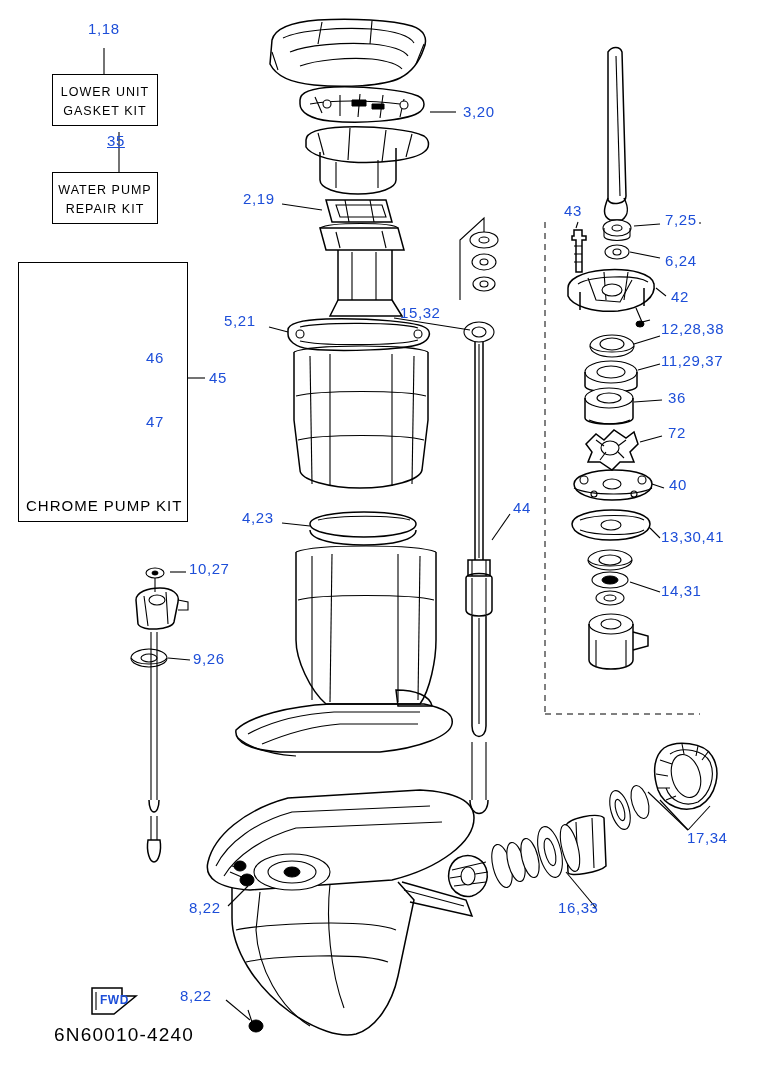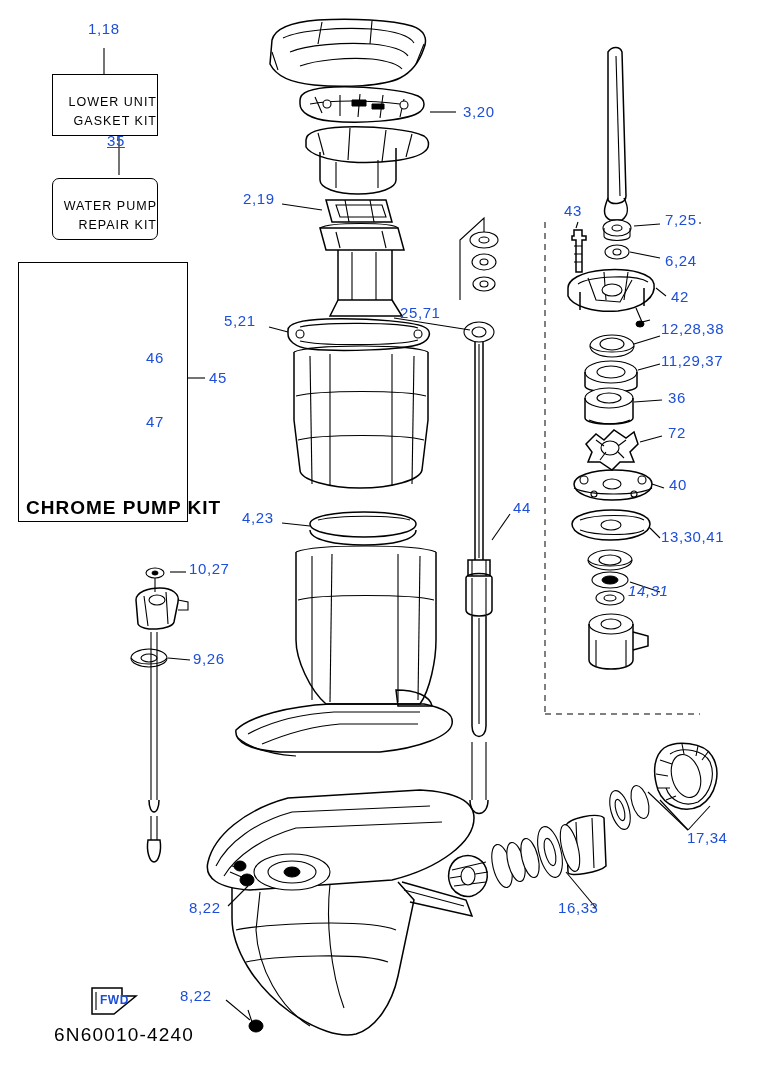--- a/index.html
+++ b/index.html
@@ -22,37 +22,37 @@
     font-family: "Liberation Sans", sans-serif;
     font-size: 15px;
     color: #1d4ed8;
     letter-spacing: 0.6px;
     white-space: nowrap;
   }
   .boxkit {
     position: absolute;
     border: 1.6px solid #000;
     background: #fff;
-    text-align: right;
+    text-align: center;
     font-size: 12.5px;
     letter-spacing: 1px;
     line-height: 19px;
-    padding: 18px 0 4px 0;
+    padding: 8px 0 4px 0;
   }
   .boxkit .l2 { display: block; }
   .chromebox {
     position: absolute;
     border: 1.8px solid #000;
     background: #fff;
   }
   .chrometitle {
     position: absolute;
-    font-size: 19px;
+    font-size: 15px;
     letter-spacing: 1px;
-    font-weight: bold;
+    font-weight: normal;
     text-align: right;
   }
   .partno {
     position: absolute;
     font-size: 19px;
     letter-spacing: 1.2px;
   }
   svg.art {
     position: absolute;
     left: 0; top: 0;
@@ -389,51 +389,51 @@
 
     <path class="ln2" d="M92 988 L122 988 L122 996 L136 996 L114 1014 L92 1014 Z"></path>
     <path class="ln" d="M96 992 L96 1010"></path>
   </svg>
 
   <div class="boxkit" style="left:52px; top:74px; width:104px;">
     <span class="l2">LOWER UNIT</span>
     <span class="l2">GASKET KIT</span>
   </div>
 
-  <div class="boxkit" style="left:52px; top:178px; width:104px;border-radius:7px;">
+  <div class="boxkit" style="left:52px; top:172px; width:104px;">
     <span class="l2">WATER PUMP</span>
     <span class="l2">REPAIR KIT</span>
   </div>
 
   <div class="chromebox" style="left:18px; top:262px; width:168px; height:258px;"></div>
   <div class="chrometitle" style="left:26px; top:497px;">CHROME PUMP KIT</div>
 
   <div class="lbl" style="left:88px;  top:20px;">1,18</div>
   <div class="lbl" style="left:107px; top:132px;text-decoration:underline;">35</div>
   <div class="lbl" style="left:463px; top:103px;">3,20</div>
   <div class="lbl" style="left:243px; top:190px;">2,19</div>
   <div class="lbl" style="left:564px; top:202px;">43</div>
   <div class="lbl" style="left:665px; top:211px;">7,25</div>
   <div class="lbl" style="left:665px; top:252px;">6,24</div>
   <div class="lbl" style="left:671px; top:288px;">42</div>
-  <div class="lbl" style="left:400px; top:304px;">25,71</div>
+  <div class="lbl" style="left:400px; top:304px;">15,32</div>
   <div class="lbl" style="left:661px; top:320px;">12,28,38</div>
   <div class="lbl" style="left:224px; top:312px;">5,21</div>
   <div class="lbl" style="left:661px; top:352px;">11,29,37</div>
   <div class="lbl" style="left:146px; top:349px;">46</div>
   <div class="lbl" style="left:209px; top:369px;">45</div>
   <div class="lbl" style="left:668px; top:389px;">36</div>
   <div class="lbl" style="left:668px; top:424px;">72</div>
   <div class="lbl" style="left:146px; top:413px;">47</div>
   <div class="lbl" style="left:669px; top:476px;">40</div>
   <div class="lbl" style="left:513px; top:499px;">44</div>
   <div class="lbl" style="left:242px; top:509px;">4,23</div>
   <div class="lbl" style="left:661px; top:528px;">13,30,41</div>
   <div class="lbl" style="left:189px; top:560px;">10,27</div>
-  <div class="lbl" style="left:628px; top:582px;font-style:italic;">14,31</div>
+  <div class="lbl" style="left:661px; top:582px;">14,31</div>
   <div class="lbl" style="left:193px; top:650px;">9,26</div>
   <div class="lbl" style="left:687px; top:829px;">17,34</div>
   <div class="lbl" style="left:558px; top:899px;">16,33</div>
   <div class="lbl" style="left:189px; top:899px;">8,22</div>
   <div class="lbl" style="left:180px; top:987px;">8,22</div>
 
   <div class="lbl" style="left:100px; top:993px; font-size:12px; font-weight:bold; letter-spacing:0.5px;">FWD</div>
 
   <div class="partno" style="left:54px; top:1024px;">6N60010-4240</div>
 

